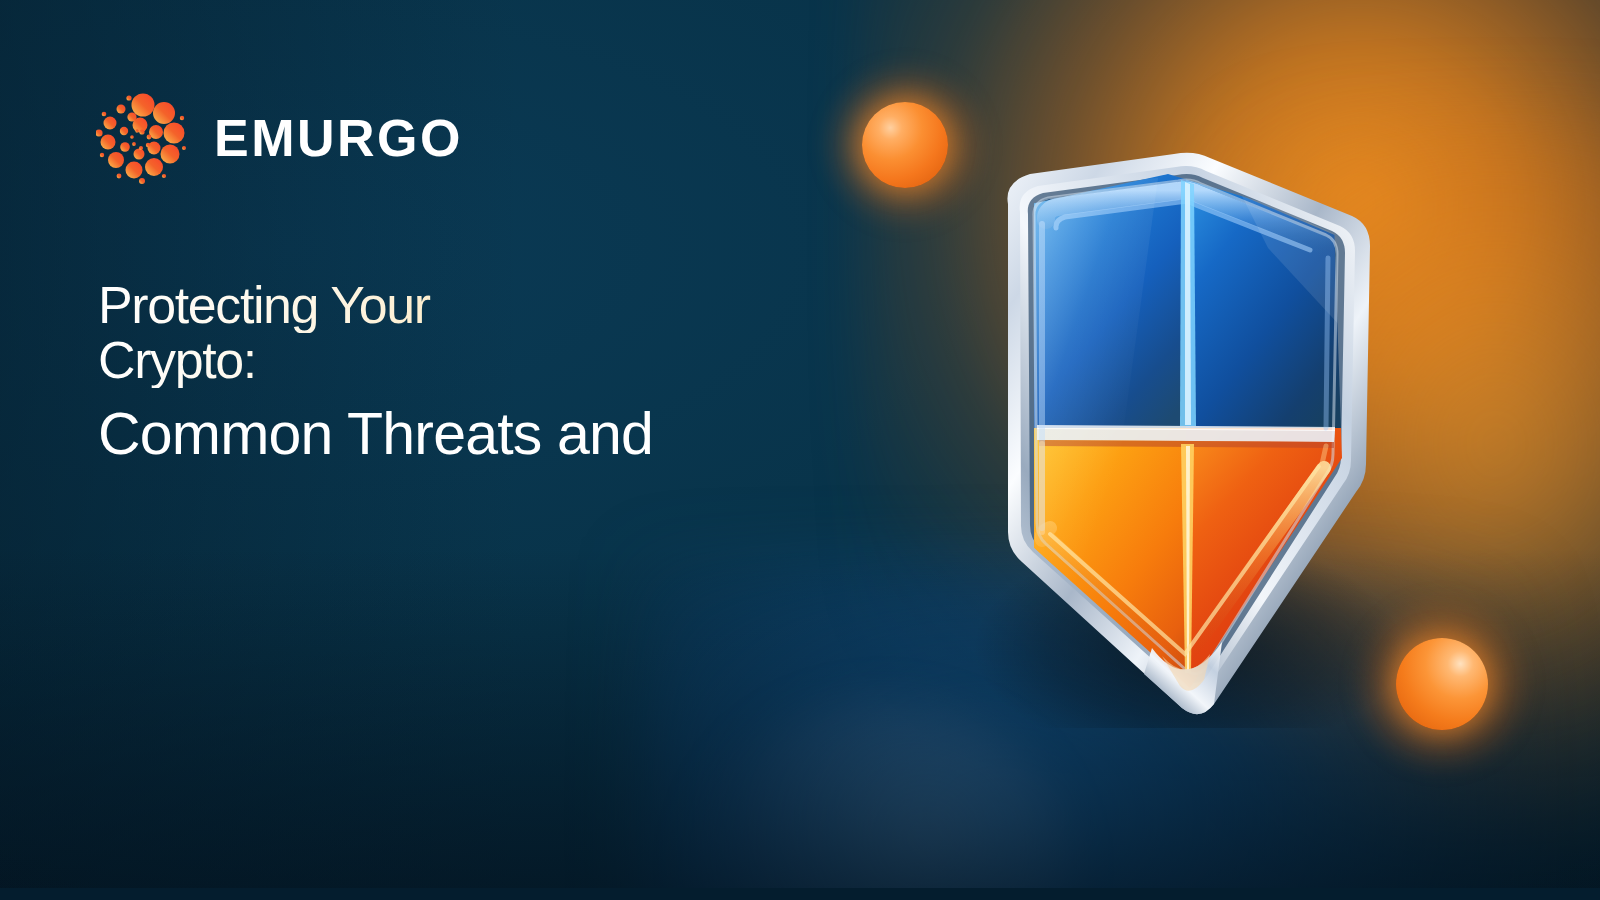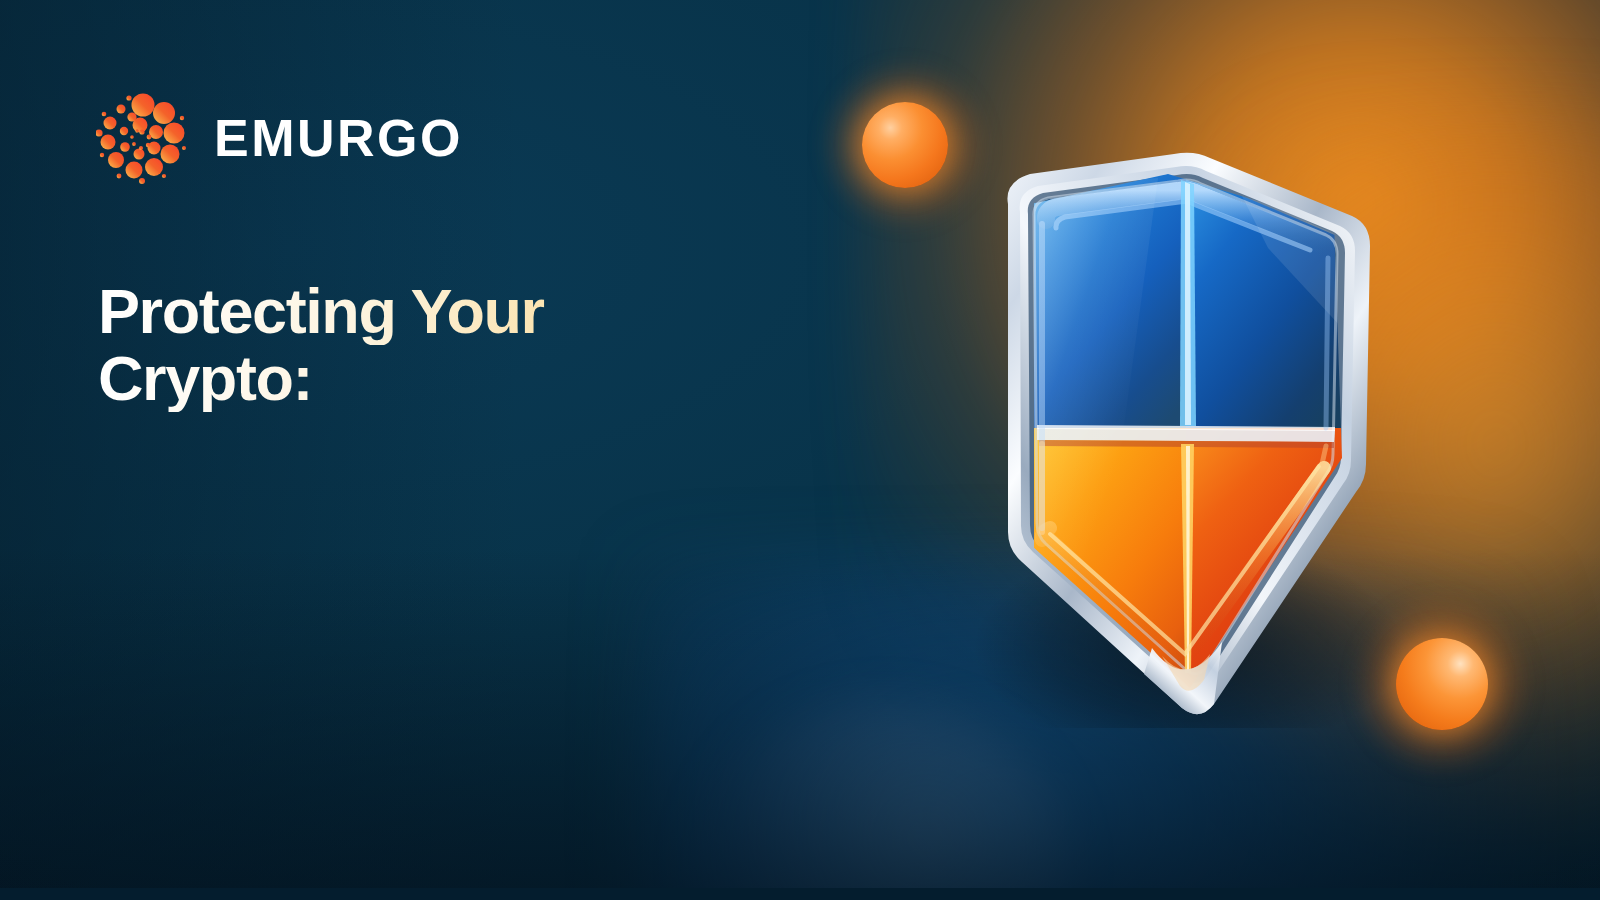--- a/index.html
+++ b/index.html
@@ -98,22 +98,22 @@
     letter-spacing:2.5px; line-height:1;
     font-family:"Liberation Sans", sans-serif;
   }
 
   
   .copy {
     position:absolute; left:98px; top:278px;
     width:760px;
   }
   .headline {
-    font-size:63px;
-    font-weight:700;
+    font-size:52px;
+    font-weight:400;
     line-height:1.06;
     letter-spacing:-1.4px;
     margin-bottom:10px;
   }
   .headline .hl-line {
     display:block;
     background:linear-gradient(95deg, #ffffff 0%, #fdf4e0 34%, #fbe2ac 62%, #facd63 100%);
     -webkit-background-clip:text;
     background-clip:text;
     color:transparent;
@@ -231,20 +231,21 @@
     </span>
     <span class="logo-word">EMURGO</span>
   </div>
 
   <div class="copy">
     <h1 class="headline">
       <span class="hl-line">Protecting Your</span>
       <span class="hl-line">Crypto:</span>
     </h1>
     <h2 class="subhead">
+      <span class="sh-line">Common Threats and</span>
     </h2>
   </div>
 
   <div class="sphere sphere-a">
     <div class="glow"></div>
     <div class="ball"></div>
   </div>
 
   <div class="sphere sphere-b">
     <div class="glow"></div>

